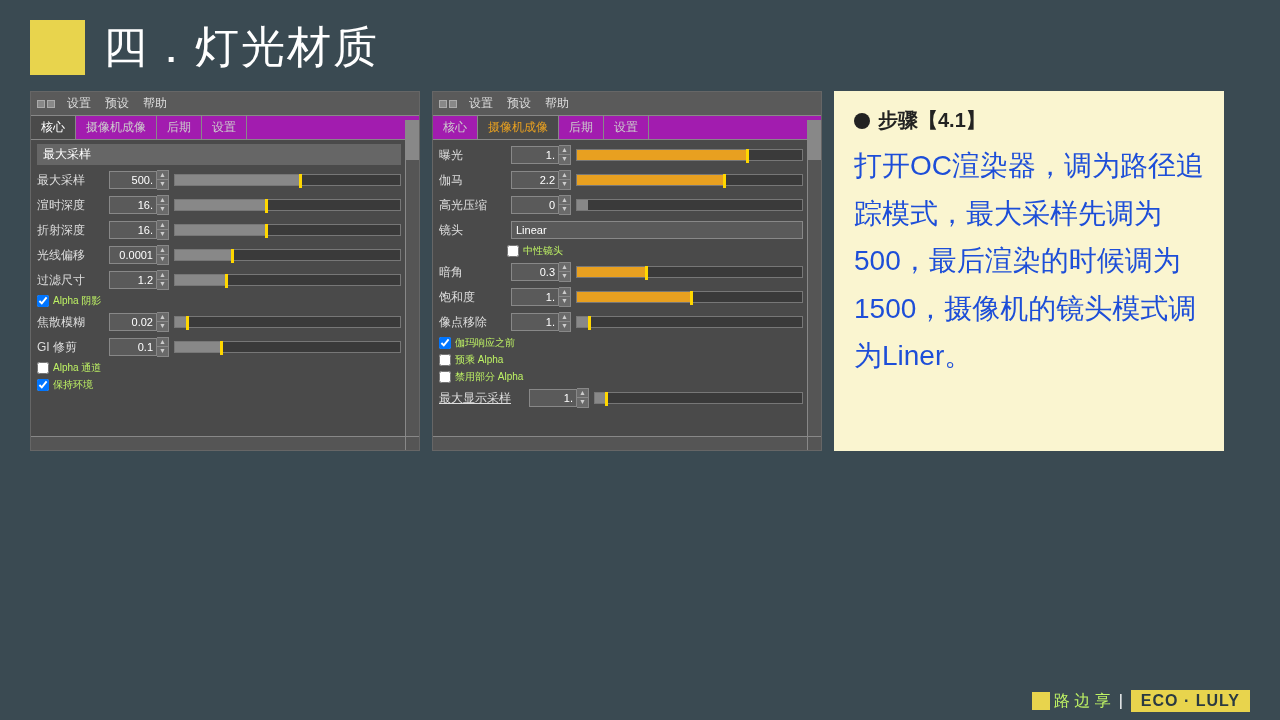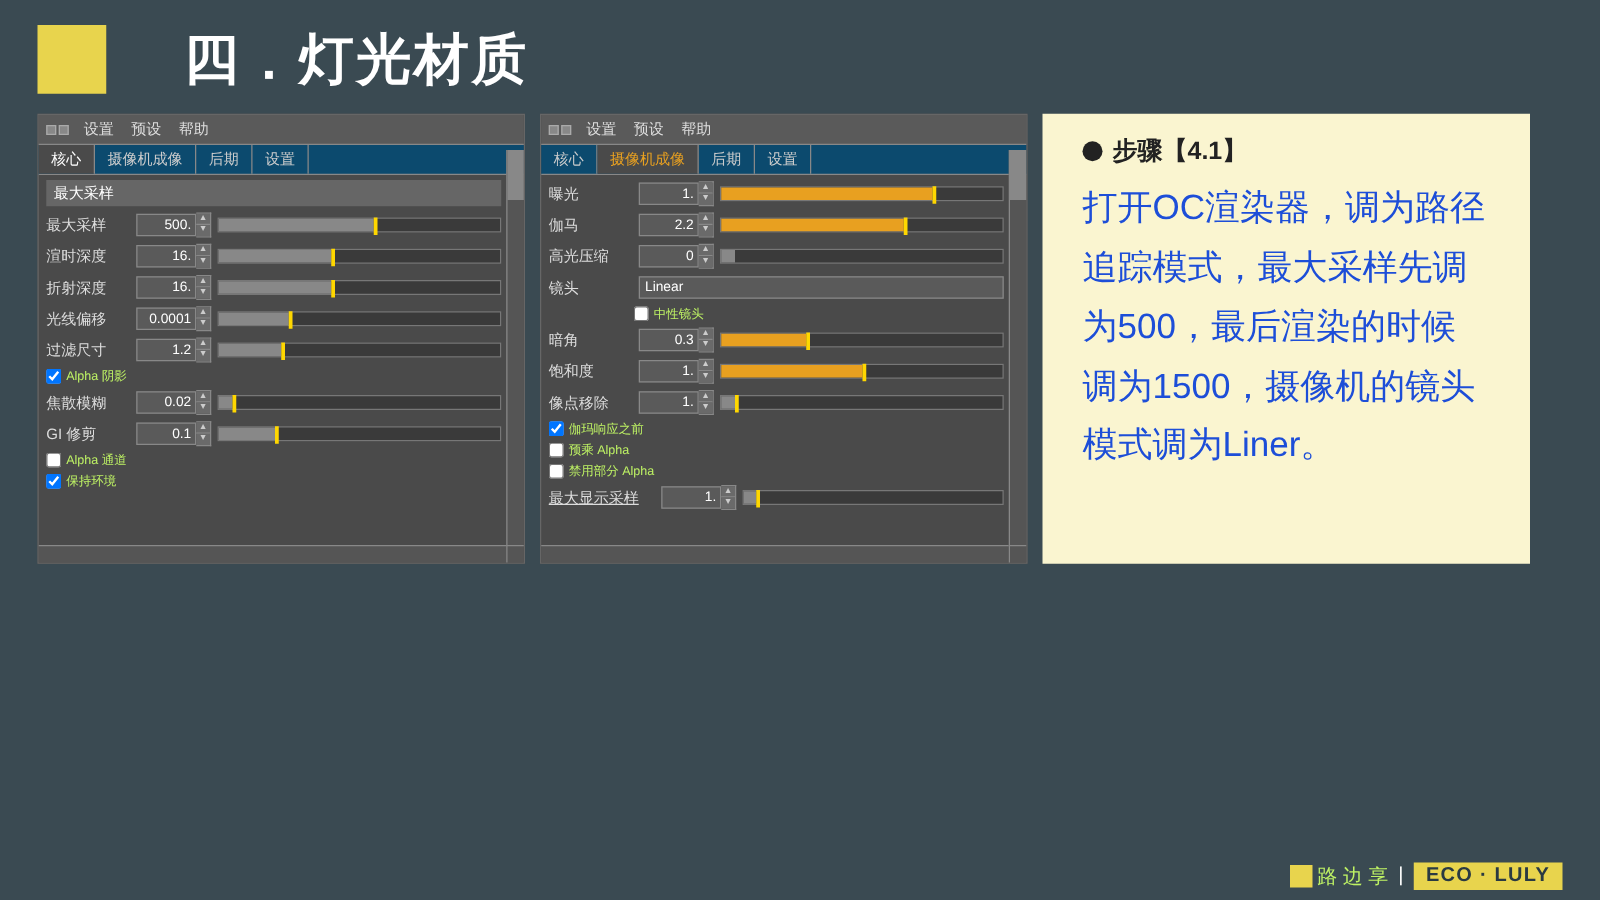--- a/index.html
+++ b/index.html
@@ -20,24 +20,23 @@
     }
     .header-square {
       width: 55px;
       height: 55px;
       background-color: #e8d44d;
       margin-right: 18px;
       flex-shrink: 0;
     }
     .header-title {
       font-size: 44px;
-      font-weight: bold;
+      font-weight: normal;
       color: #ffffff;
       letter-spacing: 2px;
-      margin-left: 44px;
     }
 
     
     .main-content {
       display: flex;
       padding: 0 30px;
       gap: 12px;
       margin-top: 4px;
     }
 
@@ -71,21 +70,21 @@
     }
     .menu-item {
       color: #ddd;
       font-size: 12px;
       padding: 1px 6px;
       cursor: pointer;
     }
 
     .panel-tabs {
       display: flex;
-      background-color: #0c4a6e;
+      background-color: #a21caf;
       border-bottom: 1px solid #888;
     }
     .panel-tab {
       padding: 3px 10px;
       font-size: 12px;
       color: #ccc;
       cursor: pointer;
       border-right: 1px solid #888;
     }
     .panel-tab.active {
@@ -237,21 +236,21 @@
       background: #555;
       border-left: 1px solid #888;
       border-top: 1px solid #888;
     }
 
     
     .note-panel {
       background-color: #faf5d0;
       width: 390px;
       min-height: 360px;
-      padding: 16px 32px;
+      padding: 16px 20px;
     }
     .note-step {
       font-size: 20px;
       font-weight: bold;
       color: #222;
       margin-bottom: 8px;
       display: flex;
       align-items: center;
       gap: 8px;
     }

